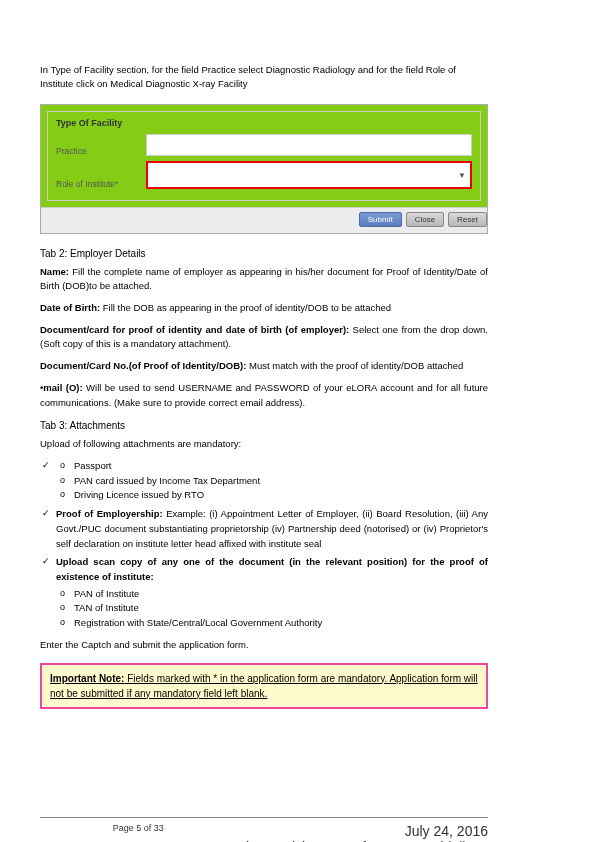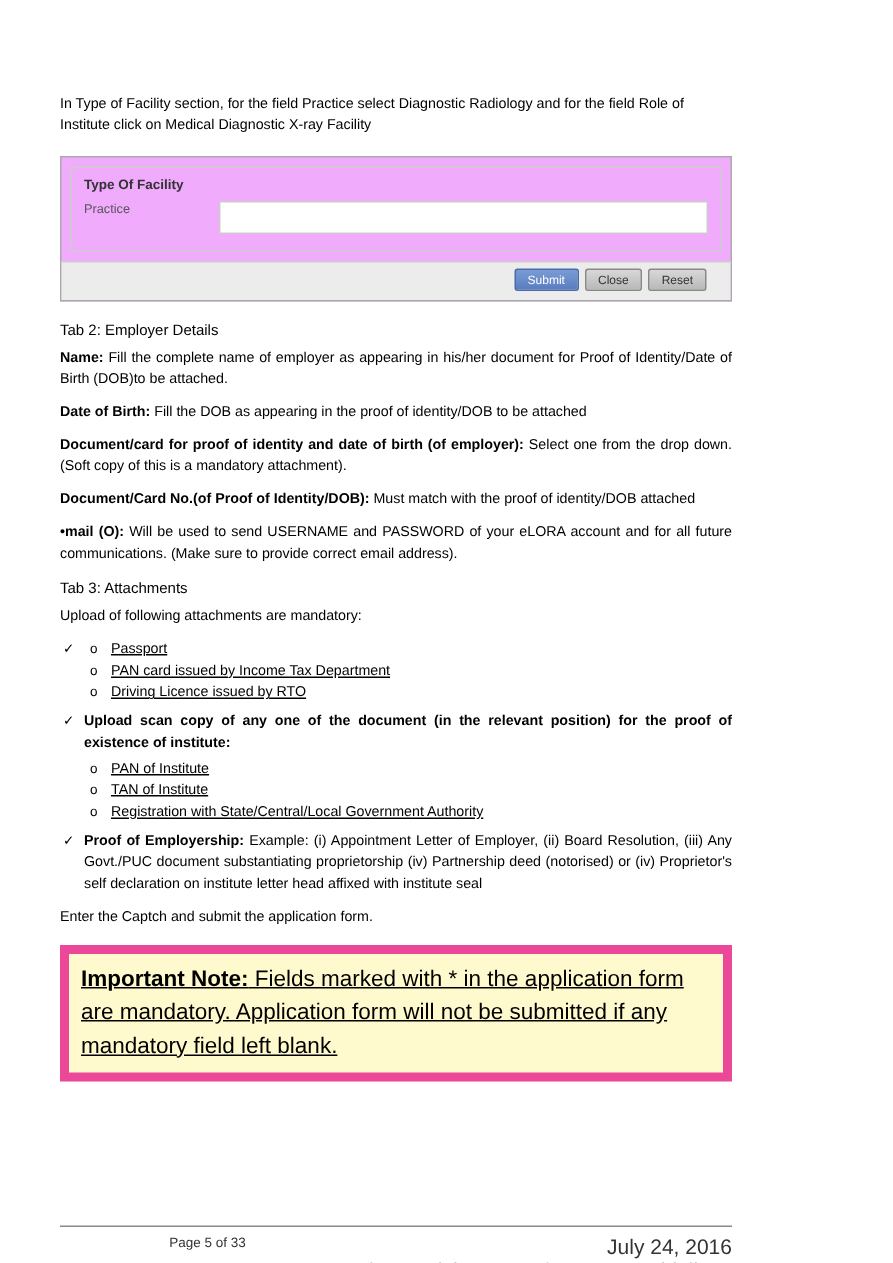--- a/index.html
+++ b/index.html
@@ -19,38 +19,38 @@
       position: relative;
       margin-top: 33px;
     }
     .intro-text {
       font-size: 9.5px;
       line-height: 1.5;
       margin-bottom: 12px;
     }
     .form-box {
       border: 1px solid #aaa;
-      background: #f0abfc;
+      background: #84cc16;
       margin-bottom: 14px;
       padding: 0;
     }
     .form-box-inner {
       border: 1px solid #ccc;
       margin: 6px;
       padding: 6px 8px;
     }
     .form-box-title {
       font-size: 9px;
       font-weight: bold;
       color: #333;
       margin-bottom: 6px;
     }
     .form-row {
       display: flex;
-      align-items: flex-start;
+      align-items: flex-end;
       margin-bottom: 5px;
     }
     .form-label {
       font-size: 8.5px;
       color: #555;
       width: 90px;
       flex-shrink: 0;
     }
     .form-input-red {
       flex: 1;
@@ -65,21 +65,21 @@
       right: 4px;
       top: 50%;
       transform: translateY(-50%);
       font-size: 8px;
       color: #555;
     }
     .form-buttons {
       display: flex;
       justify-content: flex-end;
       gap: 4px;
-      padding: 4px 16px 6px 8px;
+      padding: 4px 0 6px 8px;
       border-top: 1px solid #ccc;
       background: #ececec;
     }
     .form-btn {
       font-size: 8px;
       padding: 2px 8px;
       border: 1px solid #888;
       background: linear-gradient(to bottom, #d8d8d8, #b8b8b8);
       color: #333;
       cursor: pointer;
@@ -119,41 +119,40 @@
     .bullet-list li::before {
       content: '✓';
       position: absolute;
       left: -14px;
       top: 0;
       font-size: 9px;
     }
     .sub-list {
       margin-left: 18px;
       margin-top: 2px;
-      text-decoration: underline;
     }
     .sub-list li {
       font-size: 9.5px;
       line-height: 1.55;
       list-style: none;
       position: relative;
       text-align: justify;
     }
     .sub-list li::before {
       content: 'o';
       position: absolute;
       left: -14px;
       top: 0;
       font-size: 9px;
     }
     .important-note {
-      border: 6px solid #ec4899;
+      border: 2px solid #ec4899;
       background: #fffacd;
       padding: 6px 8px;
-      font-size: 15px;
+      font-size: 10px;
       line-height: 1.5;
       margin-top: 10px;
       margin-bottom: 10px;
     }
     .important-note u {
       text-decoration: underline;
     }
     .page-footer {
       position: absolute;
       bottom: 20px;
@@ -183,20 +182,24 @@
 <div class="page">
 
   <p class="intro-text">In Type of Facility section, for the field Practice select Diagnostic Radiology and for the field Role of Institute click on Medical Diagnostic X-ray Facility</p>
 
   <div class="form-box">
     <div class="form-box-inner">
       <div class="form-box-title">Type Of Facility</div>
       <div class="form-row">
         <span class="form-label">Practice</span>
         <div style="flex:1; height:22px; background:#fff; border:1px solid #ccc;"></div>
+      </div>
+      <div class="form-row">
+        <span class="form-label">Role of Institute*</span>
+        <div class="form-input-red"></div>
       </div>
     </div>
     <div class="form-buttons">
       <button class="form-btn submit">Submit</button>
       <button class="form-btn">Close</button>
       <button class="form-btn">Reset</button>
     </div>
   </div>
 
   <div class="section-heading">Tab 2:  Employer Details</div>
@@ -212,30 +215,30 @@
 
   <ul class="bullet-list">
     <li>
       <ul class="sub-list">
         <li>Passport</li>
         <li>PAN card issued by Income Tax Department</li>
         <li>Driving Licence issued by RTO</li>
       </ul>
     </li>
     <li style="margin-top:4px;">
+      <span><b>Proof of Employership:</b> Example: (i) Appointment Letter of Employer, (ii)  Board Resolution, (iii) Any Govt./PUC document substantiating proprietorship (iv) Partnership deed (notorised) or (iv) Proprietor's self declaration on institute letter head affixed with institute seal</span>
+    </li>
+    <li style="margin-top:4px;">
       <span><b>Upload scan copy of any one of the document (in the relevant position) for the proof of existence of institute:</b></span>
       <ul class="sub-list">
         <li>PAN of Institute</li>
         <li>TAN of Institute</li>
         <li>Registration with State/Central/Local Government Authority</li>
       </ul>
     </li>
-    <li style="margin-top:4px;">
-      <span><b>Proof of Employership:</b> Example: (i) Appointment Letter of Employer, (ii)  Board Resolution, (iii) Any Govt./PUC document substantiating proprietorship (iv) Partnership deed (notorised) or (iv) Proprietor's self declaration on institute letter head affixed with institute seal</span>
-    </li>
   </ul>
 
   <p class="body-text">Enter the Captch and submit the application form.</p>
 
   <div class="important-note">
     <span><u><b>Important Note:</b> Fields marked with * in the application form are mandatory. Application form will not be submitted if any mandatory field left blank.</u></span>
   </div>
 
   <div class="page-footer">
     <div class="footer-left">Page 5 of 33</div>

